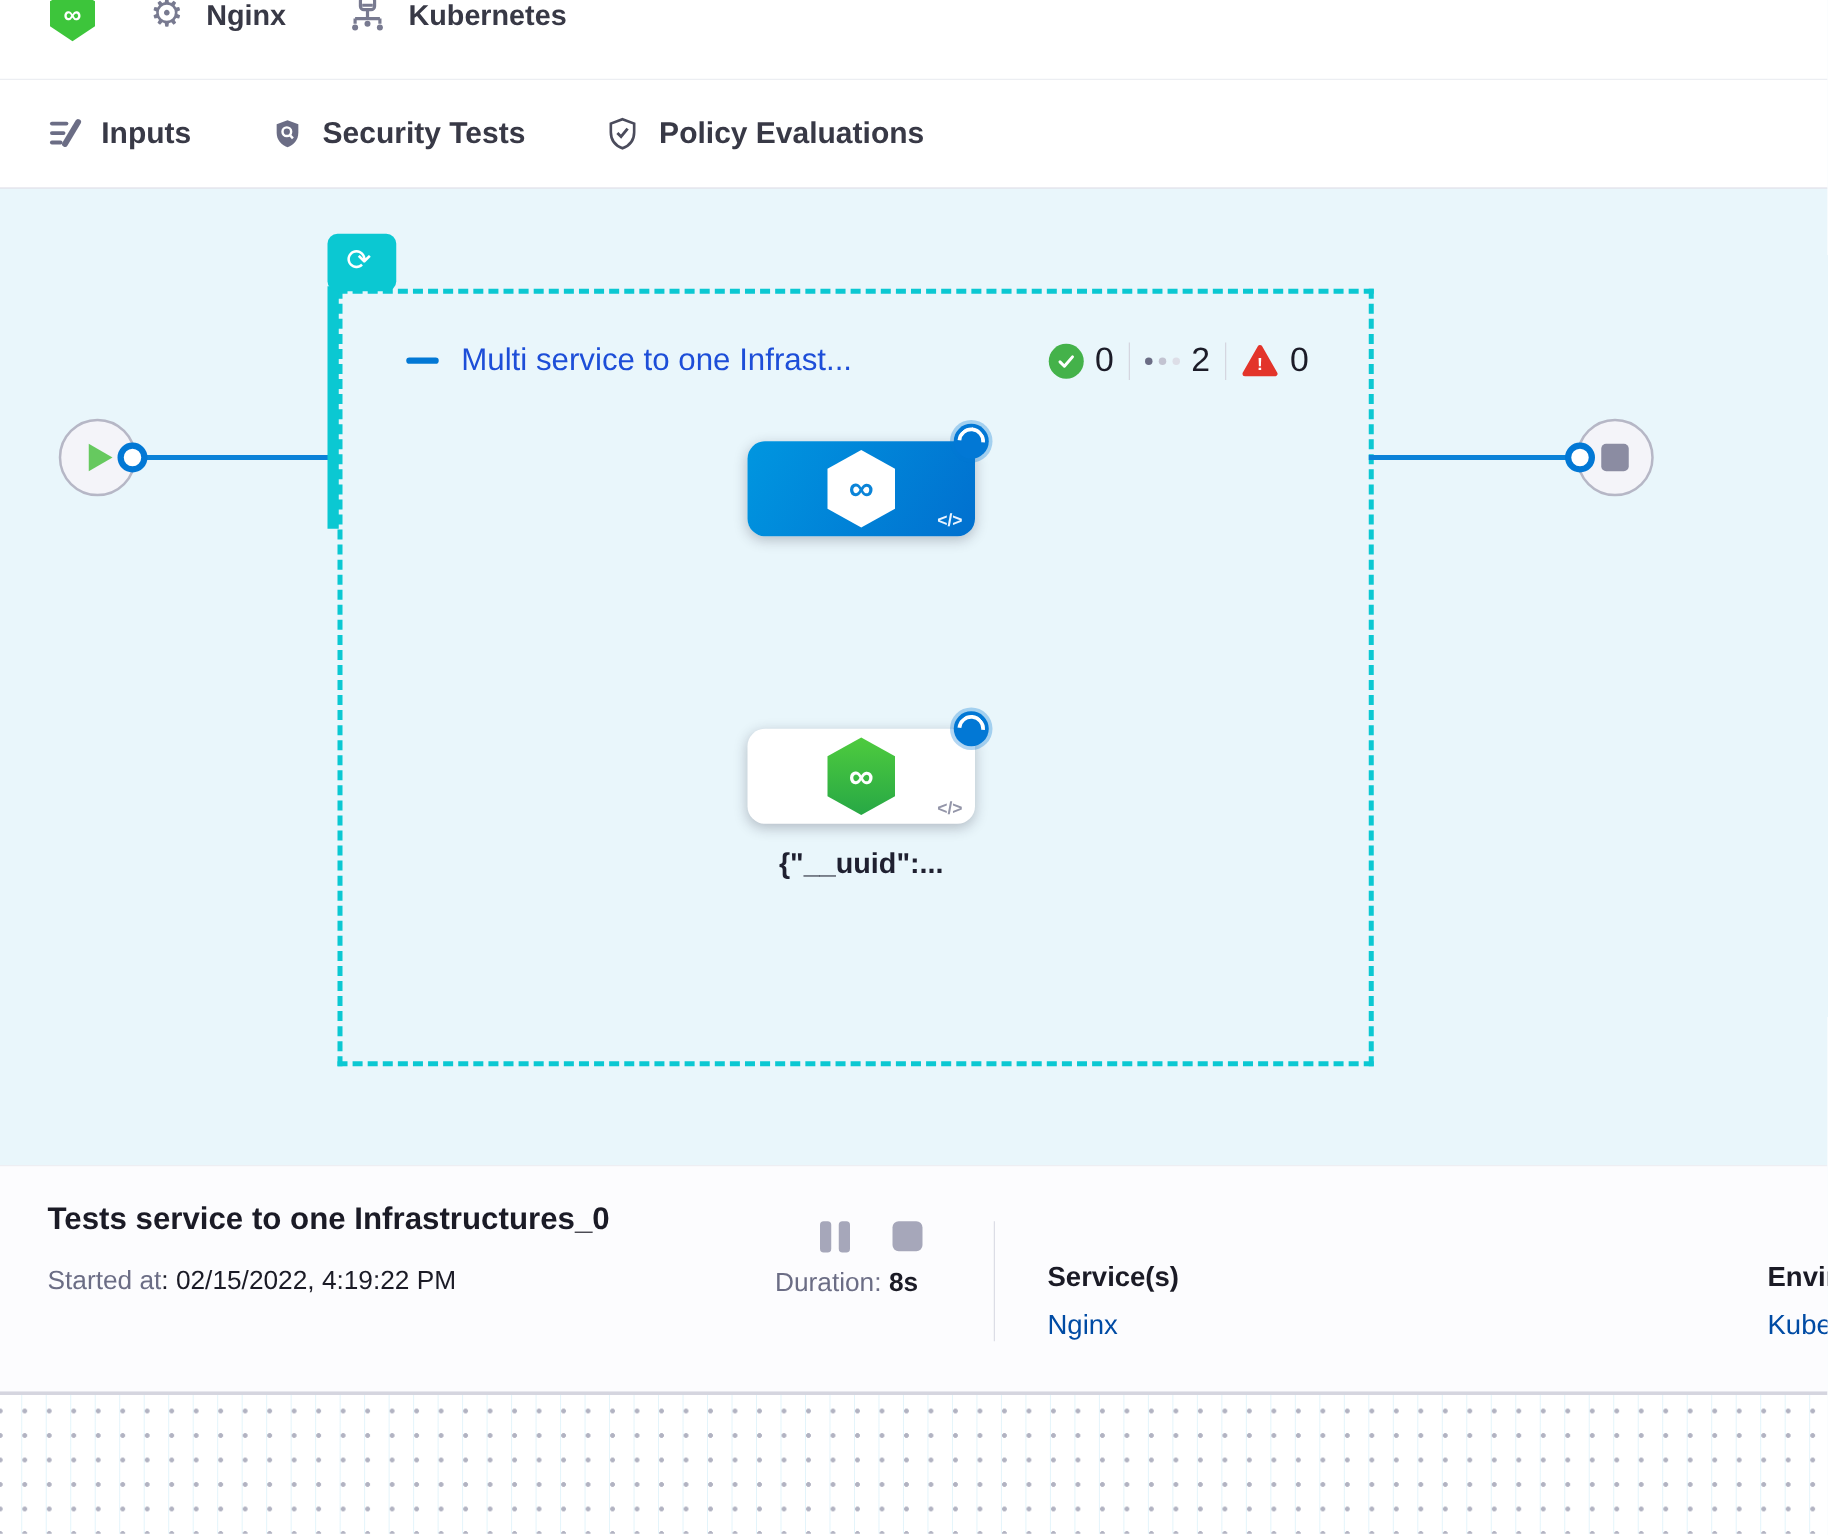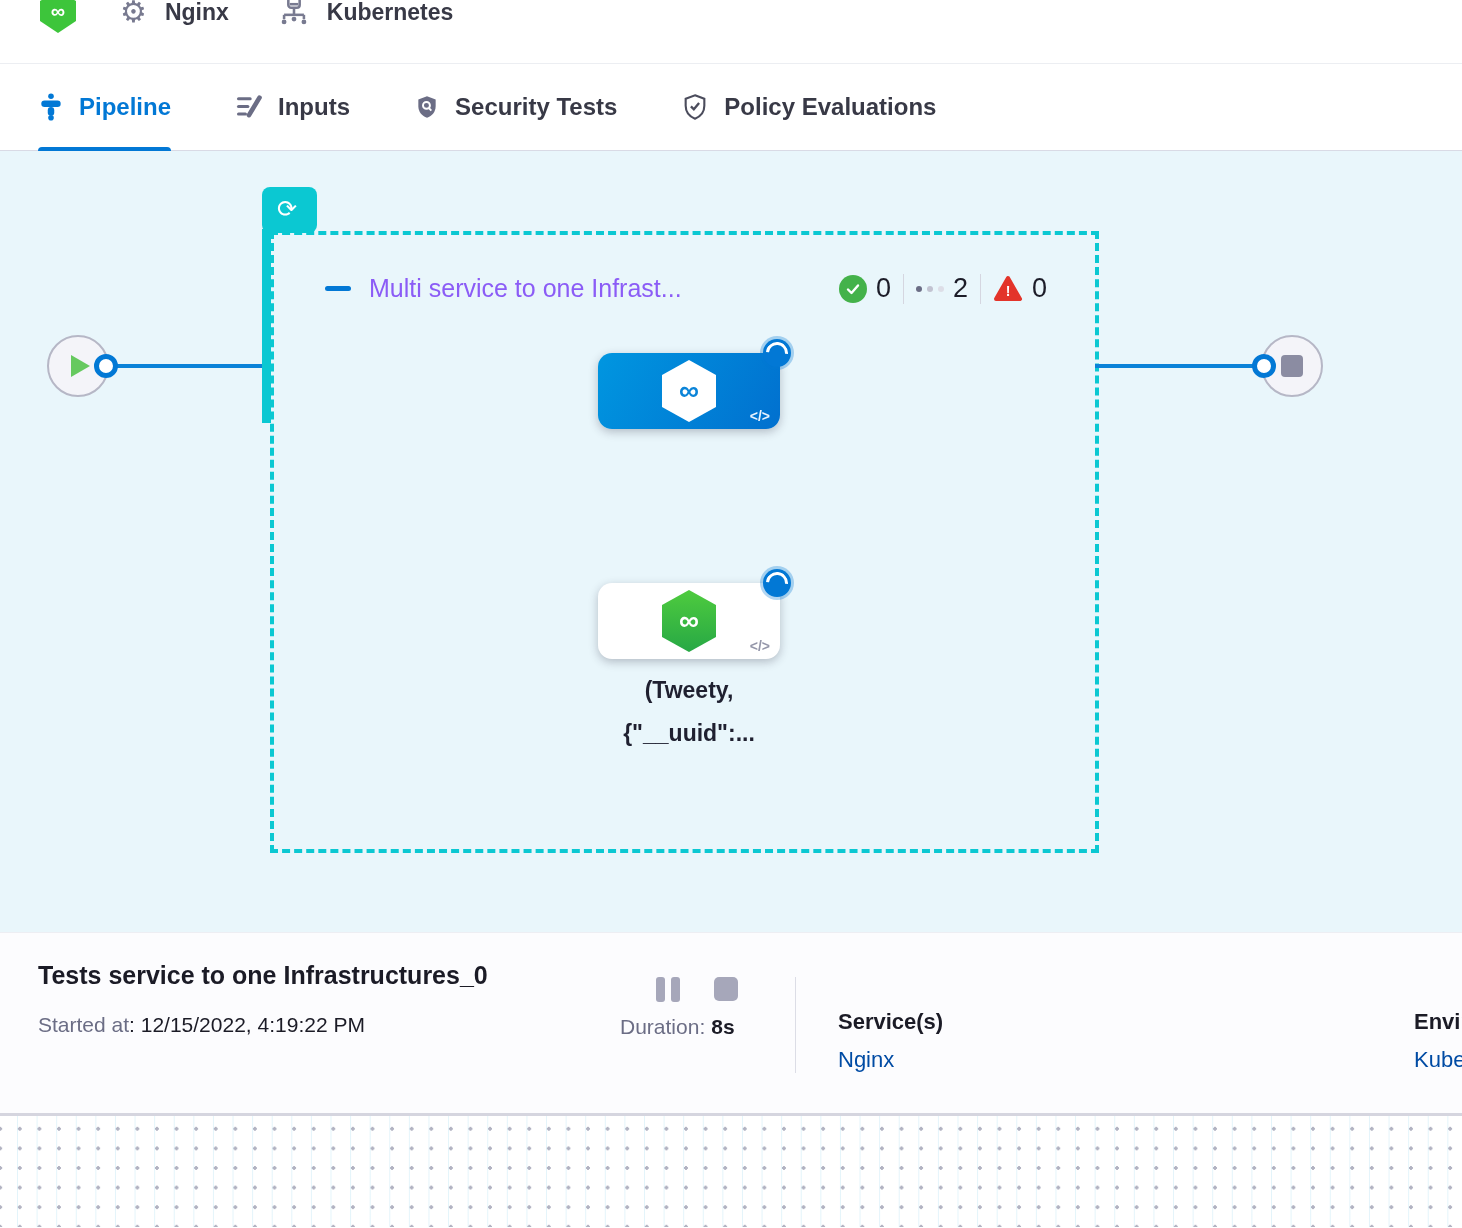--- a/index.html
+++ b/index.html
@@ -32,21 +32,21 @@
   .loop-ic { font-size:24px; font-weight:400; line-height:1; transform:translateY(-1px); }
   .teal-strip { position:absolute; left:262px; top:78px; width:9px; height:194px;
     background:#0bc8d2; z-index:2; }
   .stage-box { position:absolute; left:270px; top:80px; width:829px; height:622px;
     border:4px dashed #0bc8d2; z-index:1; }
 
   .stage-header { position:absolute; left:325px; top:122px; width:722px;
     display:flex; align-items:center; z-index:2; }
   .collapse-minus { width:26px; height:5px; border-radius:3px; background:#0278d5;
     margin-right:18px; flex:none; cursor:pointer; }
-  .stage-title { font-size:25px; color:#8b5cf6; flex:1; white-space:nowrap; }
+  .stage-title { font-size:25px; color:#1d4ed8; flex:1; white-space:nowrap; }
   .counts { display:flex; align-items:center; }
   .count-num { font-size:27px; font-weight:500; color:#1c1c28; margin-left:9px; }
   .count-sep { width:1px; height:30px; background:#d5d6e0; margin:0 12px; }
   .chk { width:28px; height:28px; border-radius:50%; background:#44b24a;
     display:flex; align-items:center; justify-content:center; }
   .dots { display:flex; gap:5px; align-items:center; }
   .dot { width:6px; height:6px; border-radius:50%; }
   .d1 { background:#6b6d85; } .d2 { background:#c2c3d1; } .d3 { background:#dddee7; }
 
   .conn { position:absolute; height:4px; background:#0b82d8; z-index:1; }
@@ -128,31 +128,20 @@
         <circle cx="5" cy="19" r="1.7" fill="#787a90" stroke="none"></circle>
         <circle cx="12" cy="17" r="1.7" fill="#787a90" stroke="none"></circle>
         <circle cx="19" cy="19" r="1.7" fill="#787a90" stroke="none"></circle>
       </svg>
     </span>
     <span class="tb-label">Kubernetes</span>
   </div>
 </div>
 
 <div class="tabsbar">
-  <div class="tab active">
-    <span>
-      <svg width="26" height="28" viewBox="0 0 24 26" fill="#0278d5">
-        <circle cx="12" cy="3" r="2.6"></circle>
-        <rect x="3" y="7" width="18" height="6" rx="3"></rect>
-        <rect x="9" y="13" width="6" height="8" rx="3"></rect>
-        <circle cx="12" cy="23" r="2.6"></circle>
-      </svg>
-    </span>
-    <span>Pipeline</span>
-  </div>
   <div class="tab">
     <span>
       <svg width="28" height="28" viewBox="0 0 24 24" fill="none" stroke="#6b6d85" stroke-width="2.6" stroke-linecap="round">
         <line x1="3" y1="5" x2="13" y2="5"></line>
         <line x1="3" y1="11.5" x2="11" y2="11.5"></line>
         <line x1="3" y1="18" x2="9" y2="18"></line>
         <line x1="12" y1="19" x2="21" y2="4" stroke-width="4"></line>
       </svg>
     </span>
     <span>Inputs</span>
@@ -245,29 +234,28 @@
             <stop offset="1" stop-color="#27a845"></stop>
         </linearGradient>
       </defs>
       <polygon points="31,2 58,17 58,49 31,64 4,49 4,17" fill="url(#ggrad)"></polygon>
       <text x="31" y="42" text-anchor="middle" font-size="28" font-weight="bold" fill="#fff">∞</text>
     </svg>
     <span class="code-glyph code-gray">&lt;/&gt;</span>
   </div>
   <div class="spinner" style="left:763px; top:418px;"></div>
   <div class="node-label" style="left:558px; top:518px;">
-    <div class="nl-bold">(Tweety,</div>
     <div class="nl-bold">{"__uuid":...</div>
   </div>
 </div>
 
 <div class="footer">
   <div class="f-title">Tests service to one Infrastructures_0</div>
   <div class="f-started">
-    <span class="f-gray">Started at</span><span>: 12/15/2022, 4:19:22 PM</span>
+    <span class="f-gray">Started at</span><span>: 02/15/2022, 4:19:22 PM</span>
   </div>
 
   <div class="pause-btn">
       <span></span>
       <span></span>
     </div>
   <div class="stop-btn"></div>
   <div class="f-duration">
     <span class="f-gray">Duration:</span><span class="f-dur-val">8s</span>
   </div>

